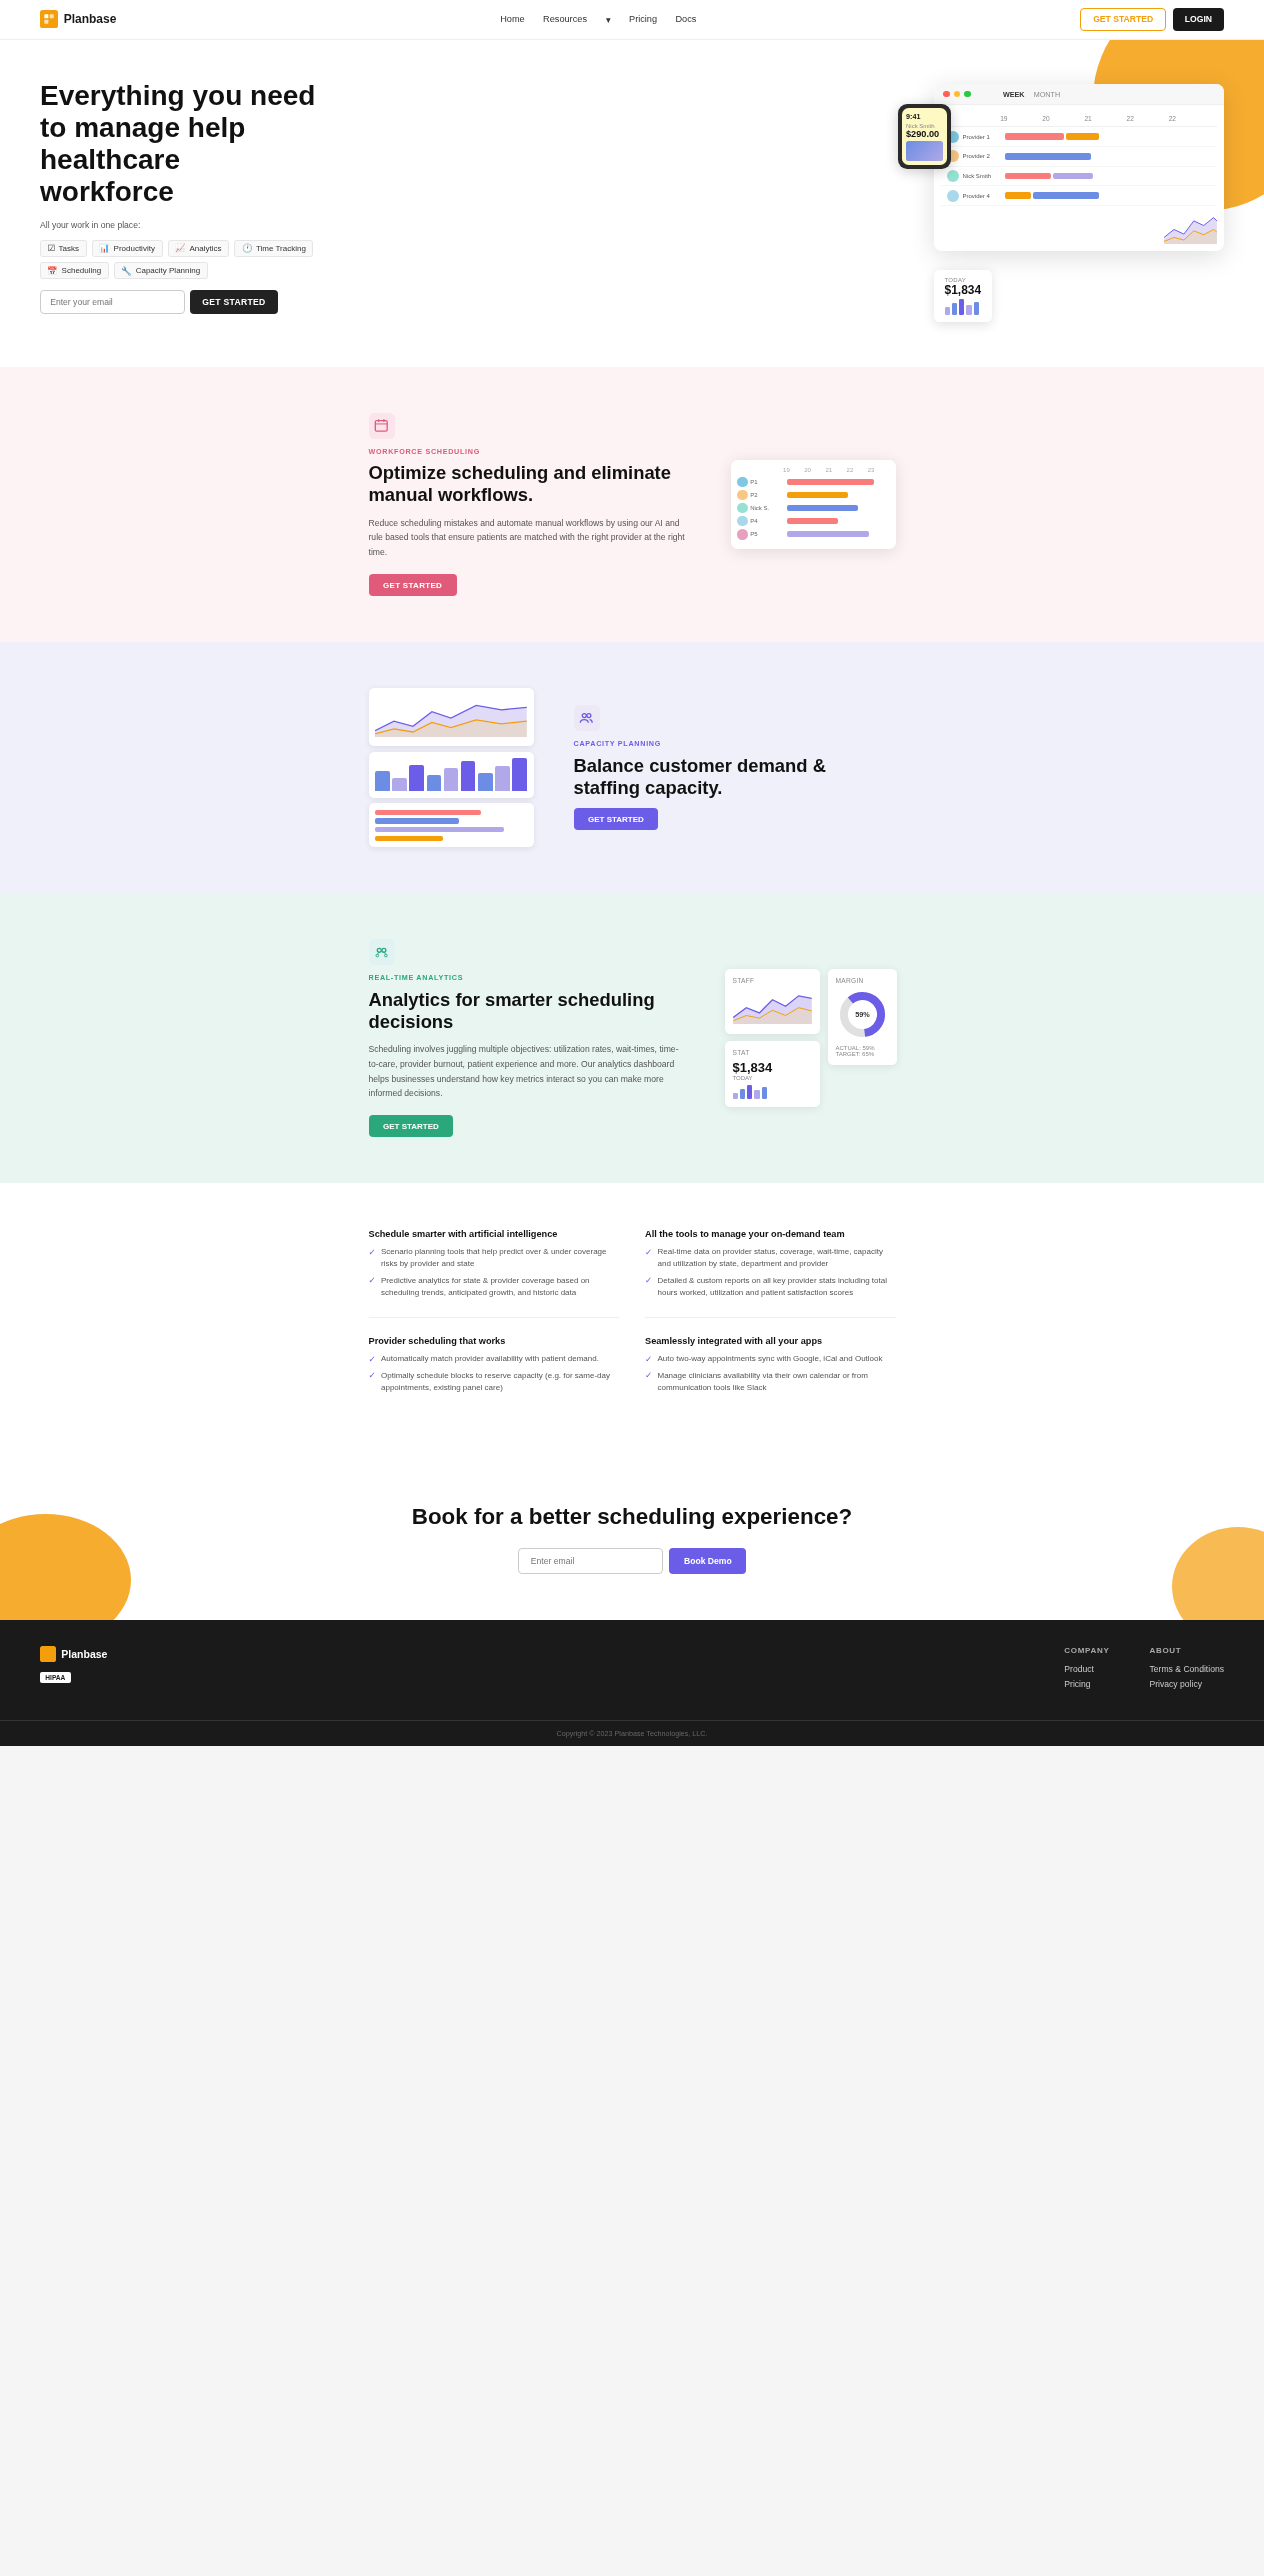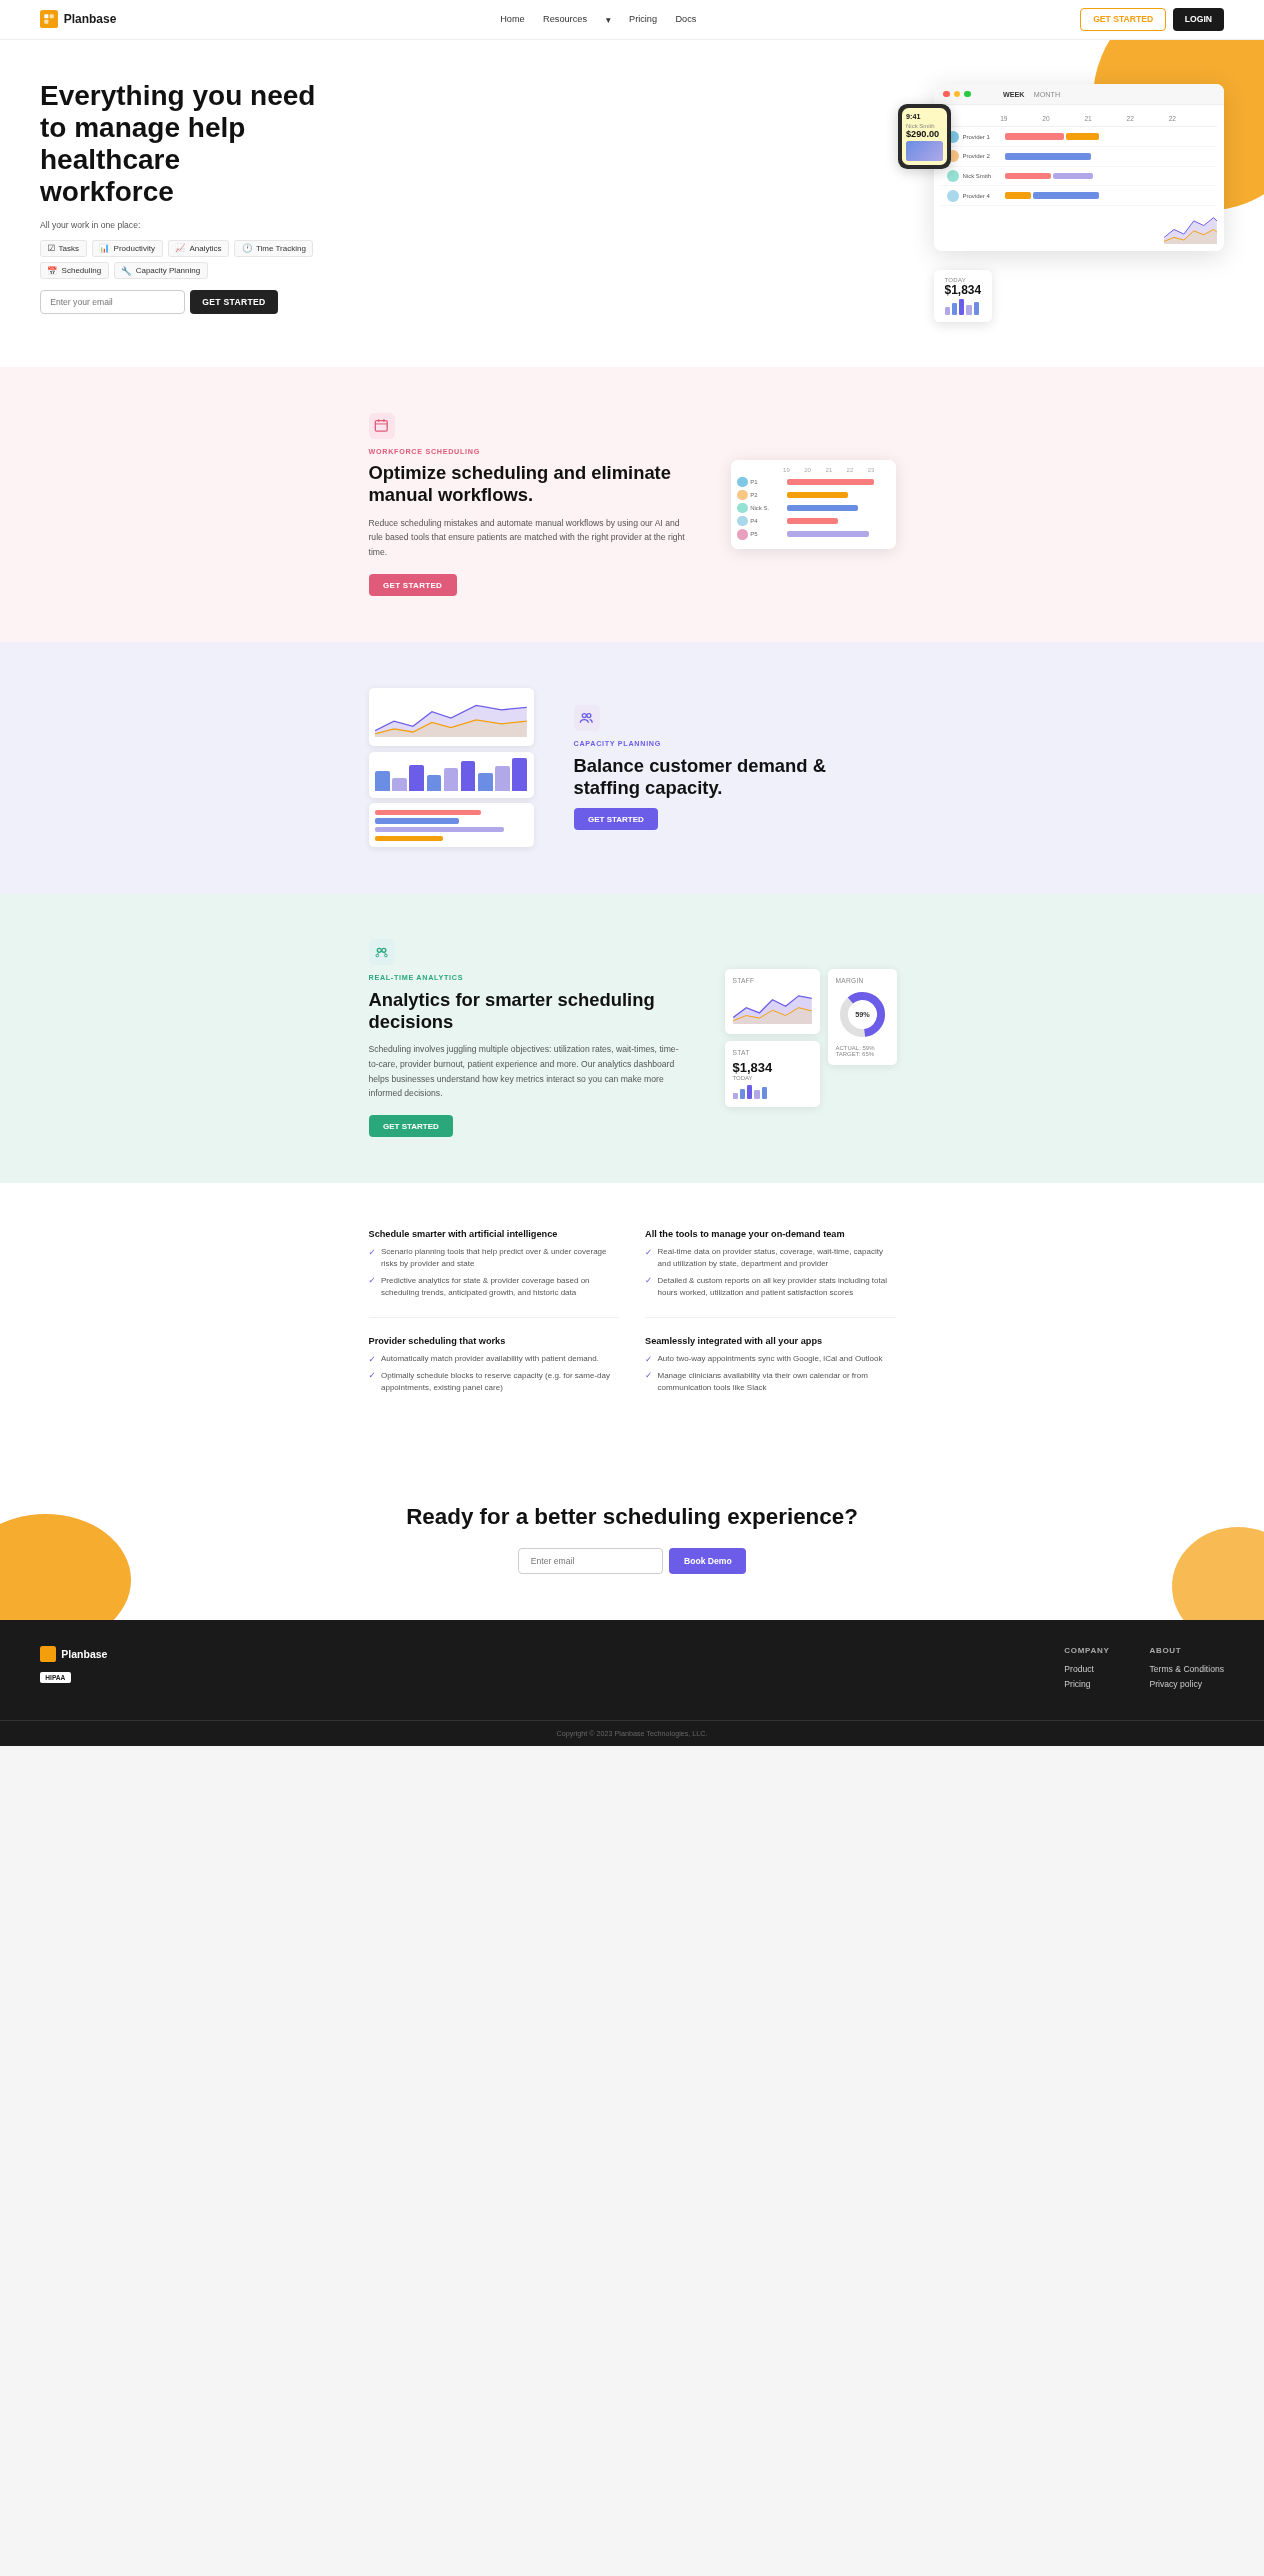--- a/index.html
+++ b/index.html
@@ -552,21 +552,21 @@
           <span class="check-text">Manage clinicians availability via their own calendar or from communication tools like Slack</span>
         </div>
       </div>
     </div>
   </div>
 </section>
 
 <section class="ready-section">
   <div class="ready-bg-left"></div>
   <div class="ready-bg-right"></div>
-  <h2 class="ready-title">Ready for a better scheduling experience?</h2>
+  <h2 class="ready-title">Book for a better scheduling experience?</h2>
   <div class="ready-form">
     <input class="ready-email" type="email" placeholder="Enter email" style="">
     <button class="btn-book">Book Demo</button>
   </div>
 </section>
 
 <footer>
   <div>
     <div class="footer-logo">
       <div class="logo-icon-f"></div>

